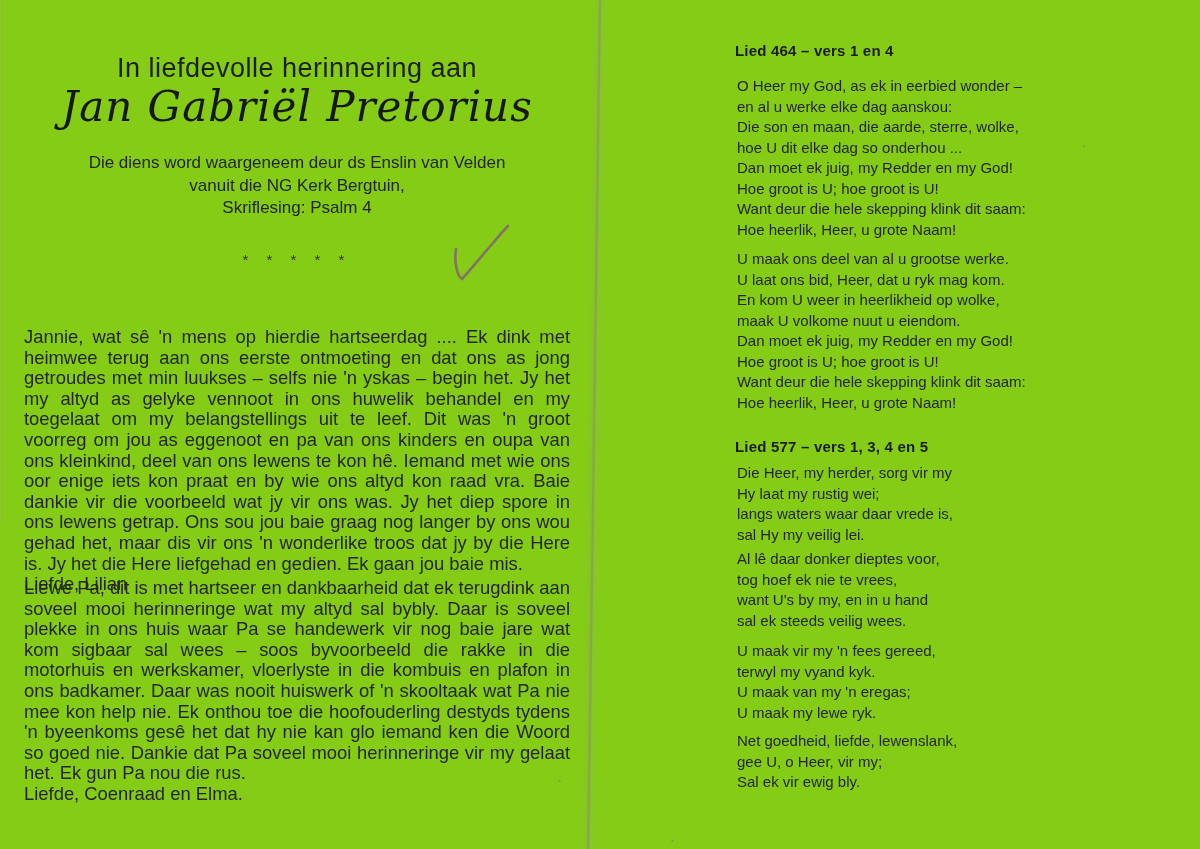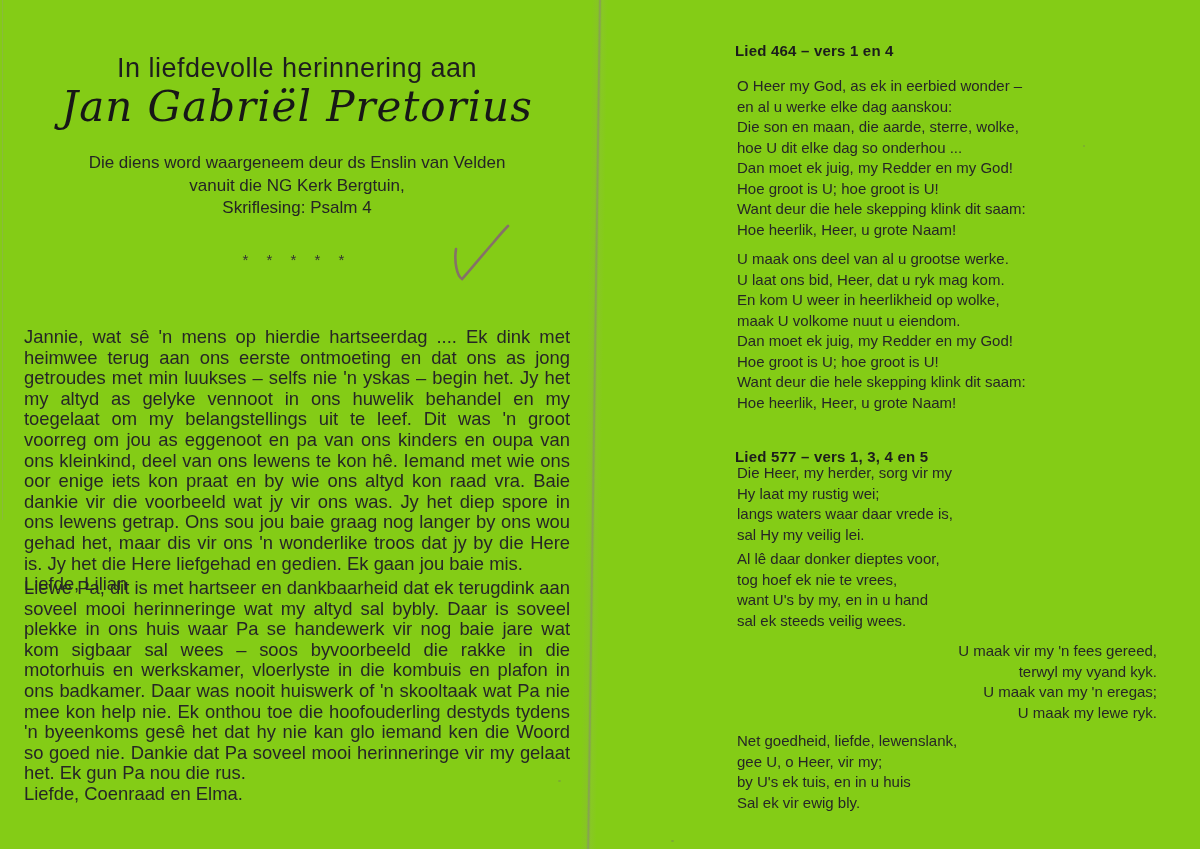--- a/index.html
+++ b/index.html
@@ -38,21 +38,21 @@
   .t1{top:295px;margin-top:32px;}
   .t2{top:578px;}
   
   .page-right{position:absolute;left:737px;top:0;width:420px;height:849px;}
   .hymn-title{
     position:absolute;left:-2px;width:100%;
     font-size:15px;font-weight:bold;color:#1c1c1c;letter-spacing:.2px;
   }
   .stanza{position:absolute;left:0;width:100%;font-size:15px;line-height:20.5px;color:#262626;}
   .ht1{top:42px;}  .h1s1{top:76px;} .h1s2{top:249px;}
-  .ht2{top:448px;} .h2s1{top:463px;} .h2s2{top:549px;} .h2s3{top:641px;text-align:right;} .h2s4{top:731px;}
+  .ht2{top:438px;} .h2s1{top:463px;} .h2s2{top:549px;} .h2s3{top:641px;} .h2s4{top:731px;}
   
   .crease{
     position:absolute;left:586px;top:-10px;width:16px;height:880px;
     background:linear-gradient(to right,
       rgba(0,0,0,0) 0%,
       rgba(150,145,145,0.10) 35%,
       rgba(130,125,125,0.28) 50%,
       rgba(170,165,165,0.10) 65%,
       rgba(0,0,0,0) 100%);
     transform:rotate(0.8deg);
@@ -147,21 +147,20 @@
     <div class="stanza h2s3">
       <div>U maak vir my 'n fees gereed,</div>
       <div>terwyl my vyand kyk.</div>
       <div>U maak van my 'n eregas;</div>
       <div>U maak my lewe ryk.</div>
     </div>
 
     <div class="stanza h2s4">
       <div>Net goedheid, liefde, lewenslank,</div>
       <div>gee U, o Heer, vir my;</div>
-      <div>by U's ek tuis, en in u huis</div>
       <div>Sal ek vir ewig bly.</div>
     </div>
   </div>
 
   <div class="crease">
     <div class="crease-line"></div>
   </div>
   <div class="edge-line"></div>
   <div class="speck sp1"></div>
   <div class="speck sp2"></div>

